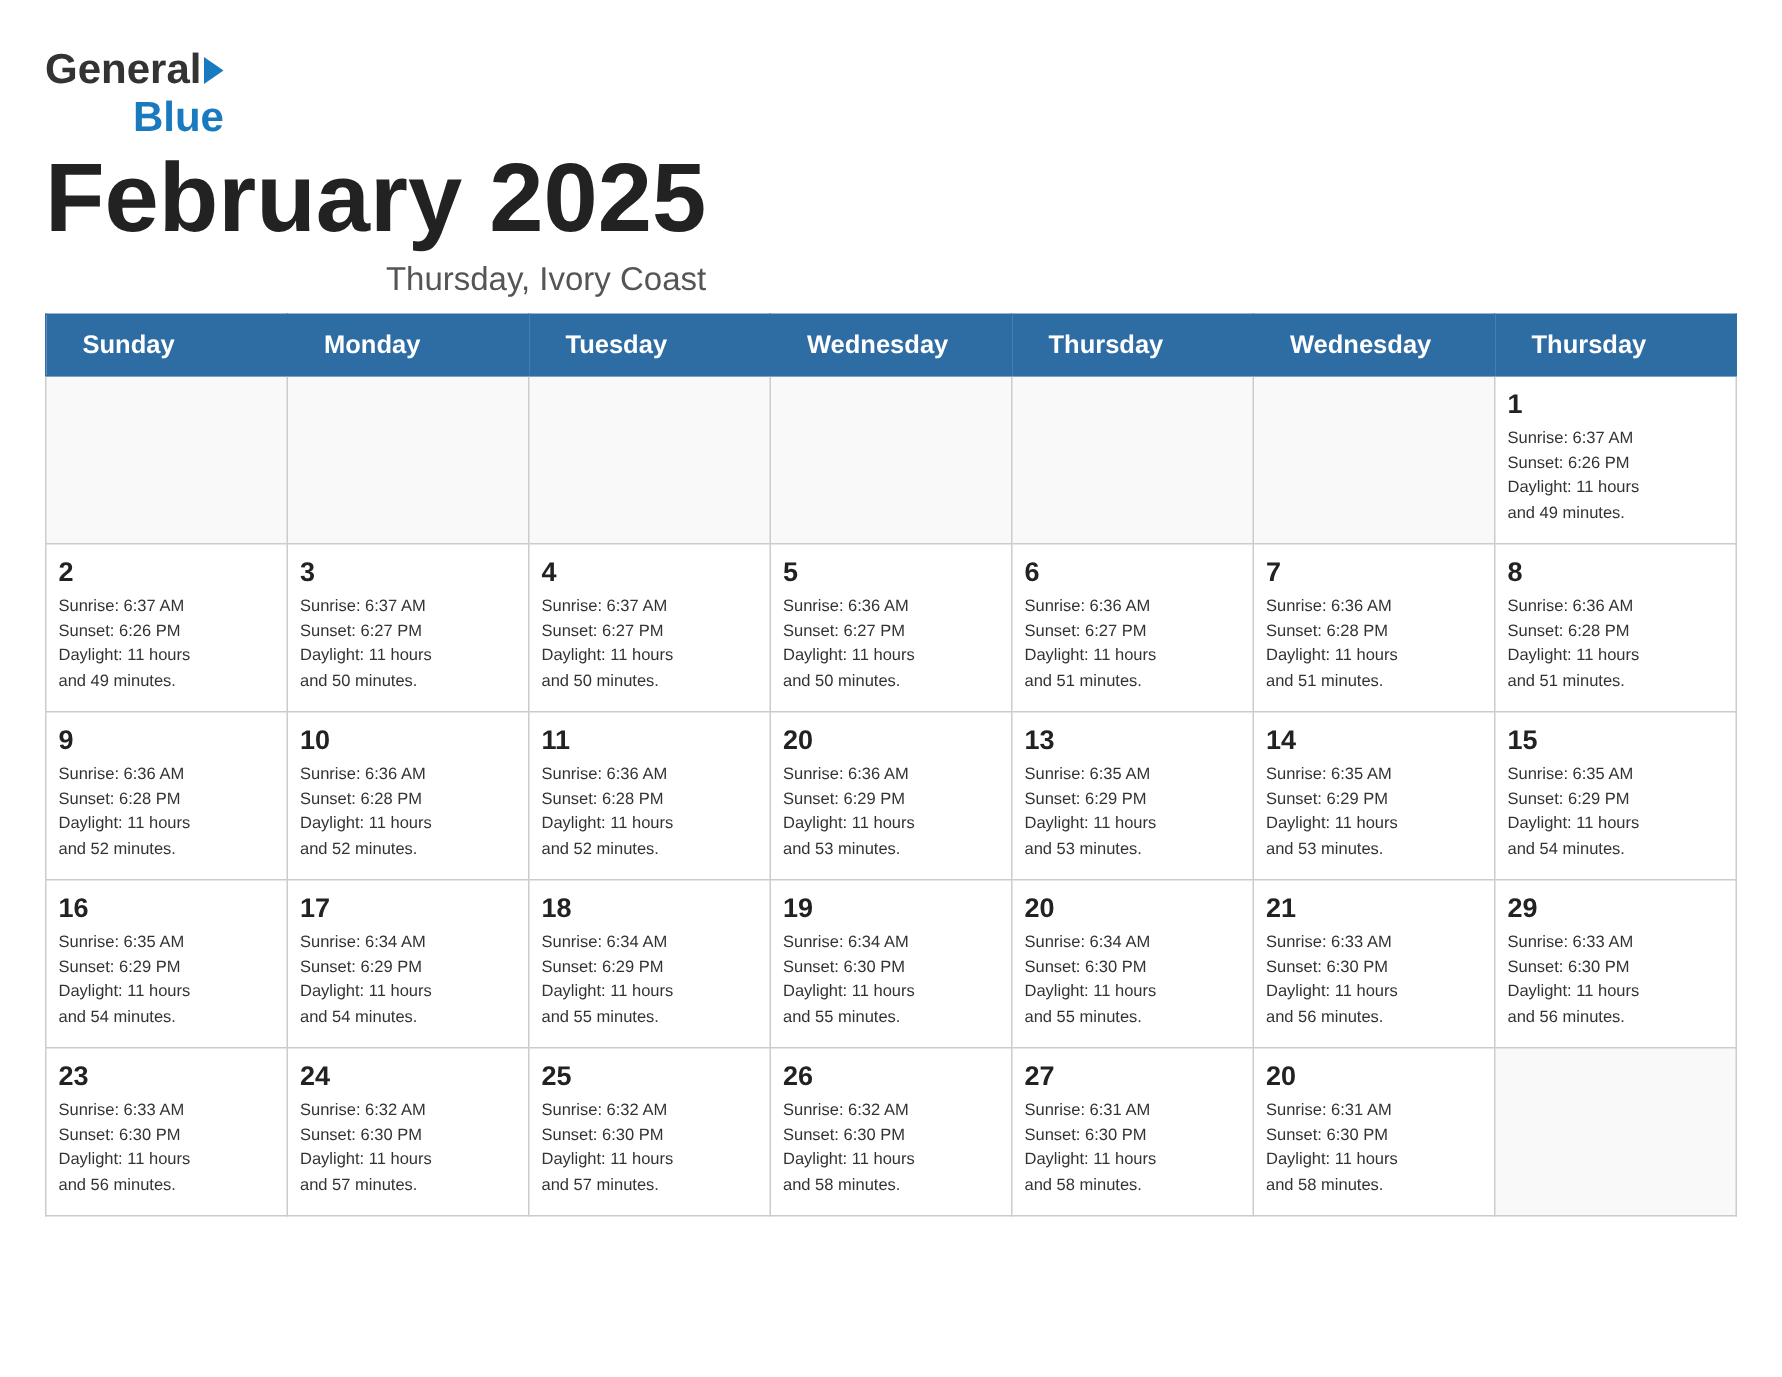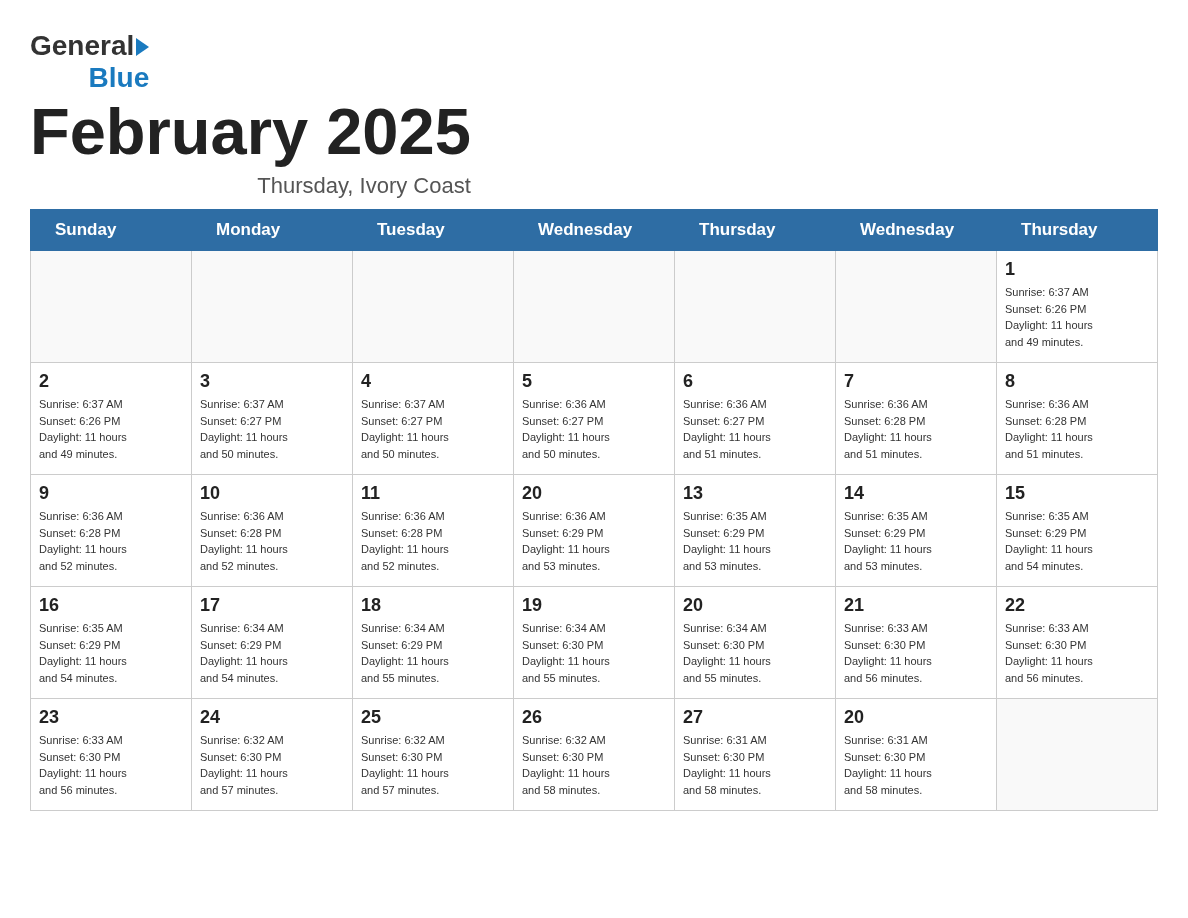--- a/index.html
+++ b/index.html
@@ -215,21 +215,21 @@
         </td>
         <td>
           <span class="day-number">20</span>
           <div class="day-info">Sunrise: 6:34 AM<br>Sunset: 6:30 PM<br>Daylight: 11 hours<br>and 55 minutes.</div>
         </td>
         <td>
           <span class="day-number">21</span>
           <div class="day-info">Sunrise: 6:33 AM<br>Sunset: 6:30 PM<br>Daylight: 11 hours<br>and 56 minutes.</div>
         </td>
         <td>
-          <span class="day-number">22</span>
+          <span class="day-number">29</span>
           <div class="day-info">Sunrise: 6:33 AM<br>Sunset: 6:30 PM<br>Daylight: 11 hours<br>and 56 minutes.</div>
         </td>
       </tr>
       <tr class="row-divider">
         <td>
           <span class="day-number">23</span>
           <div class="day-info">Sunrise: 6:33 AM<br>Sunset: 6:30 PM<br>Daylight: 11 hours<br>and 56 minutes.</div>
         </td>
         <td>
           <span class="day-number">24</span>

